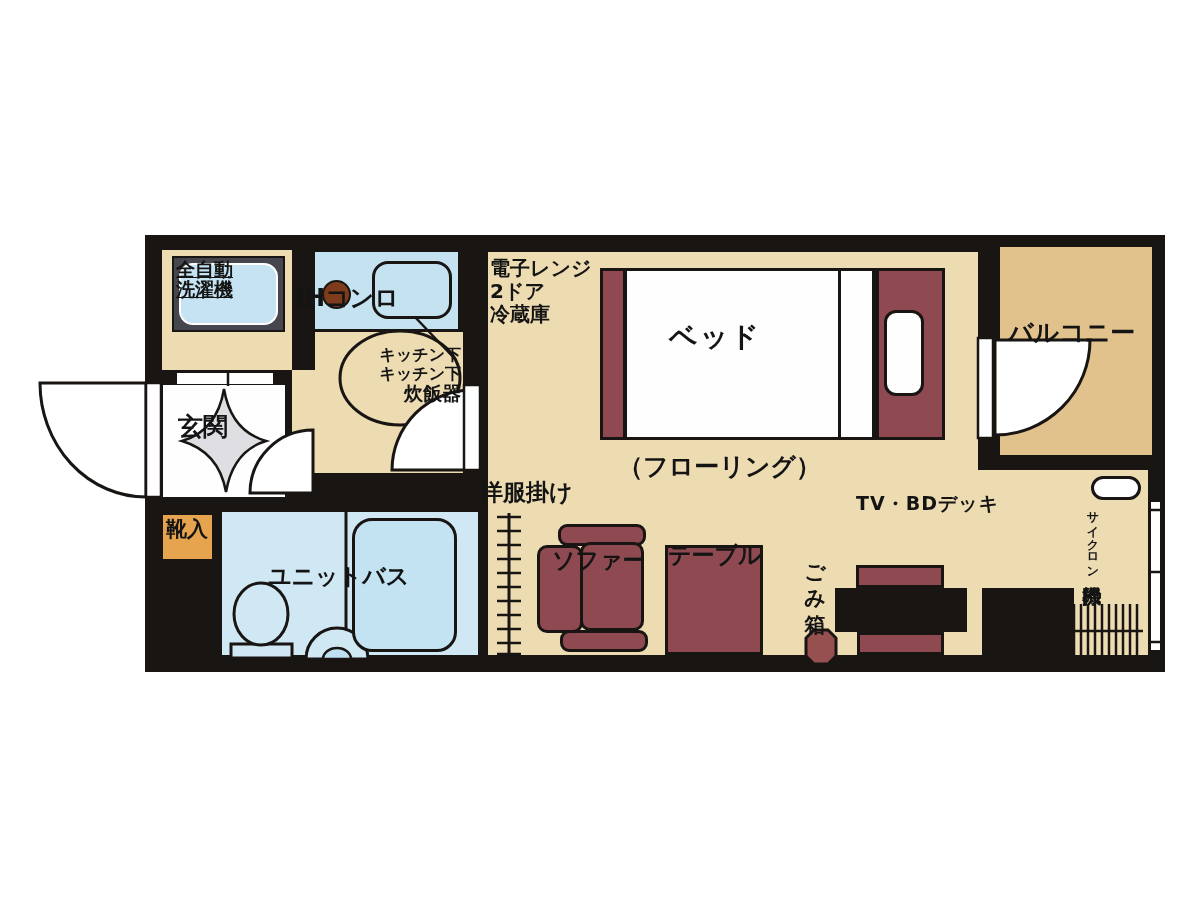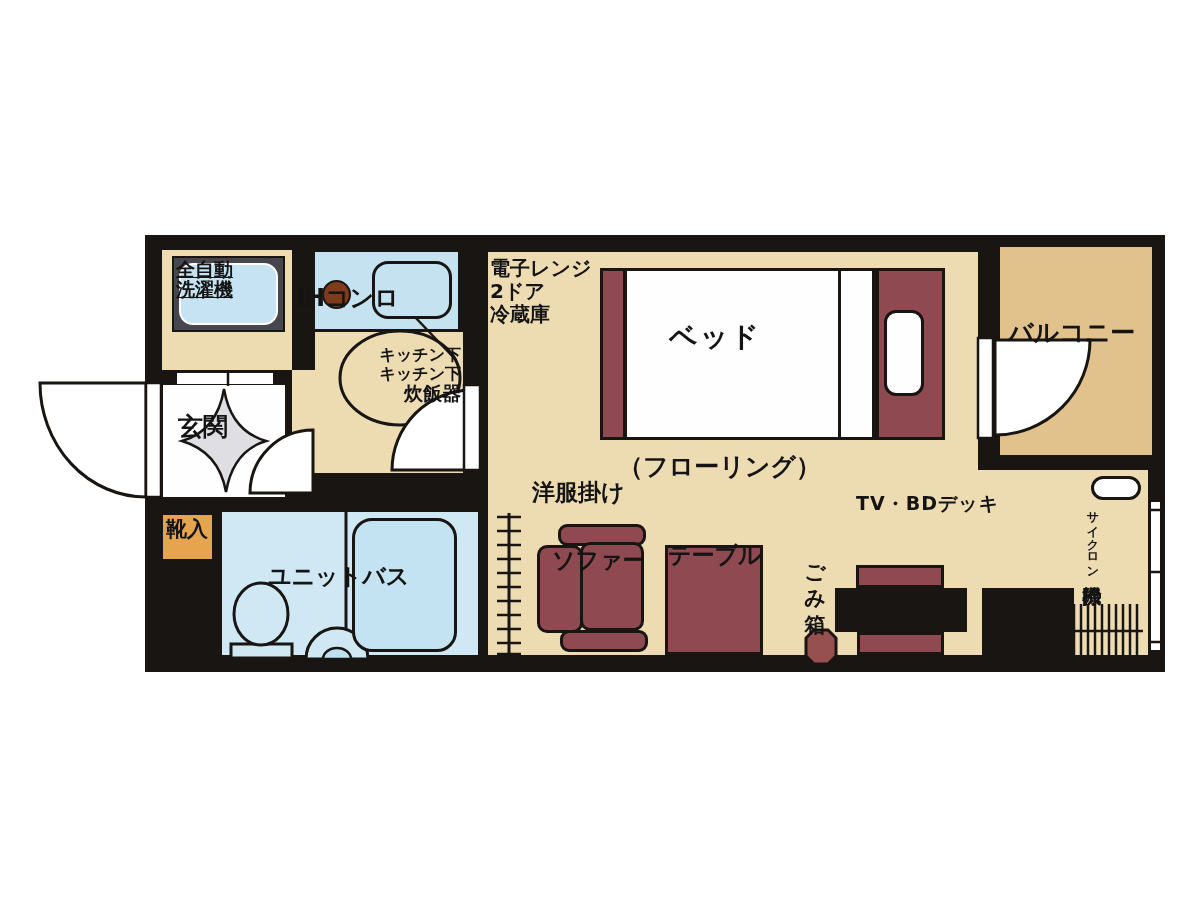--- a/index.html
+++ b/index.html
@@ -155,21 +155,21 @@
   <div class="lbl" style="left:1008px;top:320px;font-size:25px;text-align:right;">バルコニー</div>
 
   <div class="lbl" style="left:178px;top:414px;font-size:25px;">玄関</div>
 
   <div class="lbl" style="left:166px;top:518px;font-size:21px;">靴入</div>
 
   <div class="lbl" style="left:268px;top:564px;font-size:23px;">ユニットバス</div>
 
   <div class="lbl" style="left:618px;top:454px;font-size:25px;">（フローリング）</div>
 
-  <div class="lbl" style="left:532px;top:480px;font-size:23px;">洋服掛け</div>
+  <div class="lbl" style="left:480px;top:480px;font-size:23px;">洋服掛け</div>
 
   <div class="lbl" style="left:552px;top:548px;font-size:23px;">ソファー</div>
 
   <div class="lbl" style="left:668px;top:543px;font-size:23px;">テーブル</div>
 
   <div class="lbl" style="left:856px;top:494px;font-size:19px;letter-spacing:1px;">TV・BDデッキ</div>
 
   <div class="lbl vert" style="left:804px;top:550px;height:85px;font-size:21px;">ごみ箱</div>
 
   <div class="lbl vert" style="left:1082px;top:503px;height:118px;font-size:19px;">

